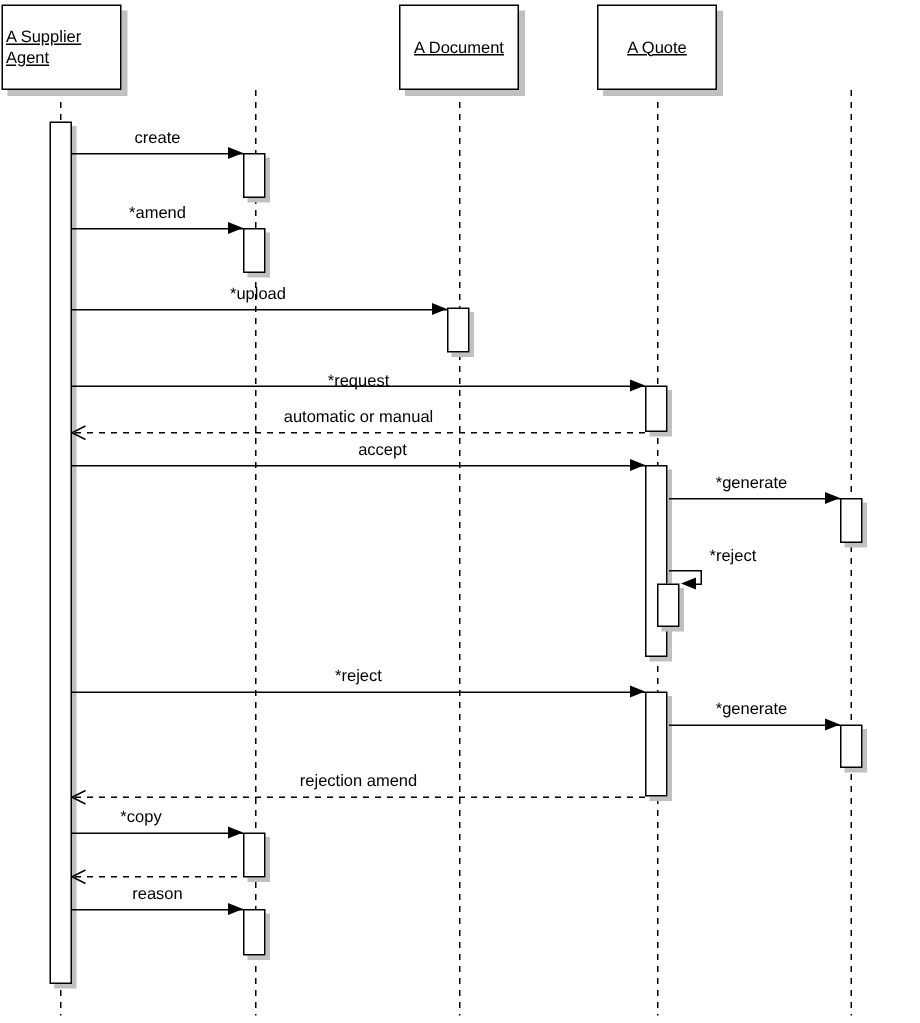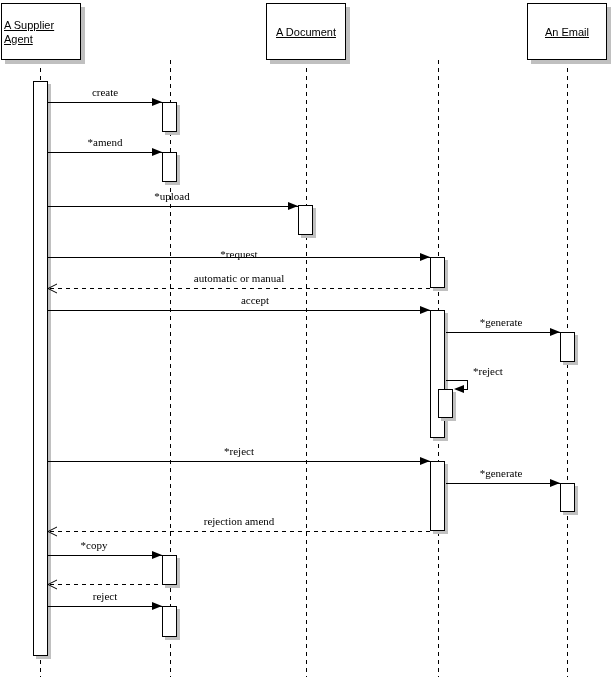--- a/index.html
+++ b/index.html
@@ -18,42 +18,42 @@
   .line{position:absolute;height:1px;background:#000;z-index:4;}
   .vline{position:absolute;width:1px;background:#000;z-index:4;}
   .dline{position:absolute;height:1px;z-index:4;
          background:repeating-linear-gradient(to right,#000 0 4px,transparent 4px 8px);}
   .arrR{position:absolute;width:0;height:0;border-top:4px solid transparent;
         border-bottom:4px solid transparent;border-left:10px solid #000;z-index:4;}
   .arrL{position:absolute;width:0;height:0;border-top:4px solid transparent;
         border-bottom:4px solid transparent;border-right:10px solid #000;z-index:4;}
   .oarr{position:absolute;z-index:4;}
   .lbl{position:absolute;font-size:11px;line-height:13px;white-space:nowrap;z-index:6;
-       transform:translateX(-50%);font-family:Liberation Serif, serif;}
+       transform:translateX(-50%);}
   .lbl.noshift{transform:none;}
 </style>
 </head>
 <body>
 
 <div class="diagram">
 
   <div class="lifeline" style="left:40px"></div>
   <div class="lifeline" style="left:170px"></div>
   <div class="lifeline" style="left:306px"></div>
   <div class="lifeline" style="left:438px"></div>
   <div class="lifeline" style="left:567px"></div>
 
   <div class="obj leftalign" style="left:1px">
     <span>A Supplier Agent</span>
     </div>
   <div class="obj" style="left:266px">
     <span>A Document</span>
     </div>
-  <div class="obj" style="left:527px">
-    <span>An Email</span>
+  <div class="obj" style="left:398px">
+    <span>A Quote</span>
     </div>
 
   <div class="bar" style="left:33px;top:81px;height:575px"></div>
   <div class="bar" style="left:162px;top:102px;height:30px"></div>
   <div class="bar" style="left:162px;top:152px;height:30px"></div>
   <div class="bar" style="left:298px;top:205px;height:30px"></div>
   <div class="bar" style="left:430px;top:257px;height:31px"></div>
   <div class="bar" style="left:430px;top:310px;height:128px"></div>
   <div class="bar nested" style="left:438px;top:389px;height:29px"></div>
   <div class="bar" style="left:430px;top:461px;height:70px"></div>
@@ -117,15 +117,15 @@
   <div class="lbl" style="left:94px;top:539px">*copy</div>
 
   <div class="dline" style="left:50px;top:584px;width:112px"></div>
   <svg class="oarr" style="left:47px;top:579px" width="11" height="11">
     <polyline points="10,1 1,5.5 10,10" stroke="#000" stroke-width="1" fill="none"></polyline>
     </svg>
   <div class="lbl" style="left:105px;top:568px"></div>
 
   <div class="line" style="left:48px;top:606px;width:114px"></div>
   <div class="arrR" style="left:152px;top:602px"></div>
-  <div class="lbl" style="left:105px;top:590px">reject</div>
+  <div class="lbl" style="left:105px;top:590px">reason</div>
 
 </div>
 
 </body></html>

